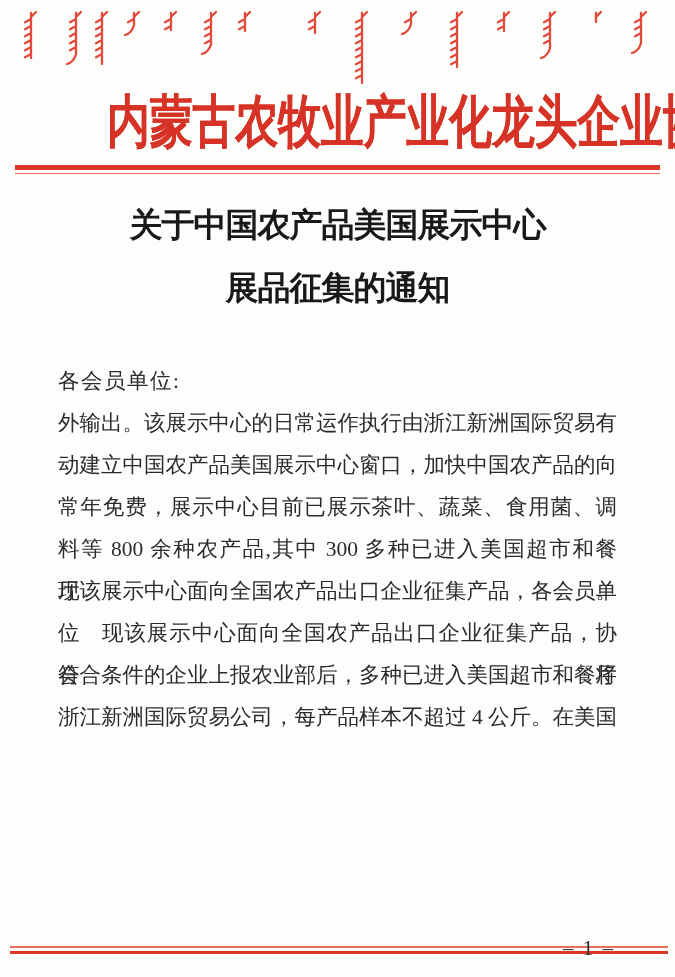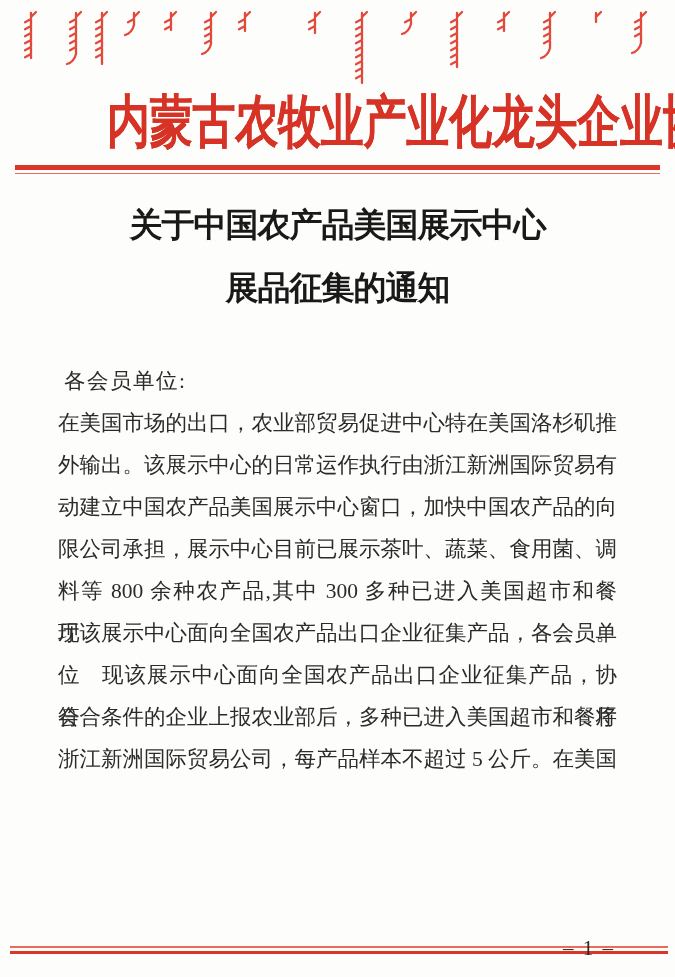--- a/index.html
+++ b/index.html
@@ -80,21 +80,20 @@
     top: 360px;
     left: 58px;
     width: 559px;
     font-size: 21.5px;
     color: #2b2b2b;
   }
   .salutation {
     height: 42px;
     line-height: 42px;
     letter-spacing: 1.5px;
-    margin-left: 6px;
   }
   .body-line {
     height: 42px;
     line-height: 42px;
     white-space: nowrap;
   }
   .body-line.fill {
     white-space: normal;
     text-align: justify;
     text-align-last: justify;
@@ -174,29 +173,28 @@
 
   <div class="rule rule-top-thick"></div>
   <div class="rule rule-top-thin"></div>
 
   <h1 class="doc-title line1">关于中国农产品美国展示中心</h1>
   <h1 class="doc-title line2">展品征集的通知</h1>
 
   <div class="body-block">
     <div class="salutation">各会员单位:</div>
     <div>
-        <div class="body-line fill">在美国市场的出口，农业部贸易促进中心特在美国洛杉矶推</div>
         <div class="body-line fill">外输出。该展示中心的日常运作执行由浙江新洲国际贸易有</div>
         <div class="body-line fill">动建立中国农产品美国展示中心窗口，加快中国农产品的向</div>
-        <div class="body-line fill">限公司承担，展示中心目前已展示茶叶、蔬菜、食用菌、调</div>
+        <div class="body-line fill">常年免费，展示中心目前已展示茶叶、蔬菜、食用菌、调</div>
         <div class="body-line fill">料等 800 余种农产品,其中 300 多种已进入美国超市和餐厅。</div>
         <div class="body-line fill">现该展示中心面向全国农产品出口企业征集产品，各会员单位</div>
         <div class="body-line indent fill">现该展示中心面向全国农产品出口企业征集产品，协会将</div>
         <div class="body-line fill">符合条件的企业上报农业部后，多种已进入美国超市和餐厅</div>
-        <div class="body-line fill">浙江新洲国际贸易公司，每产品样本不超过 5 公斤。在美国</div>
+        <div class="body-line fill">浙江新洲国际贸易公司，每产品样本不超过 4 公斤。在美国</div>
       </div>
   </div>
 
   <div class="rule rule-bottom-thin"></div>
   <div class="rule rule-bottom-thick"></div>
 
   <div class="page-number">– 1 –</div>
 
 </div>
 

